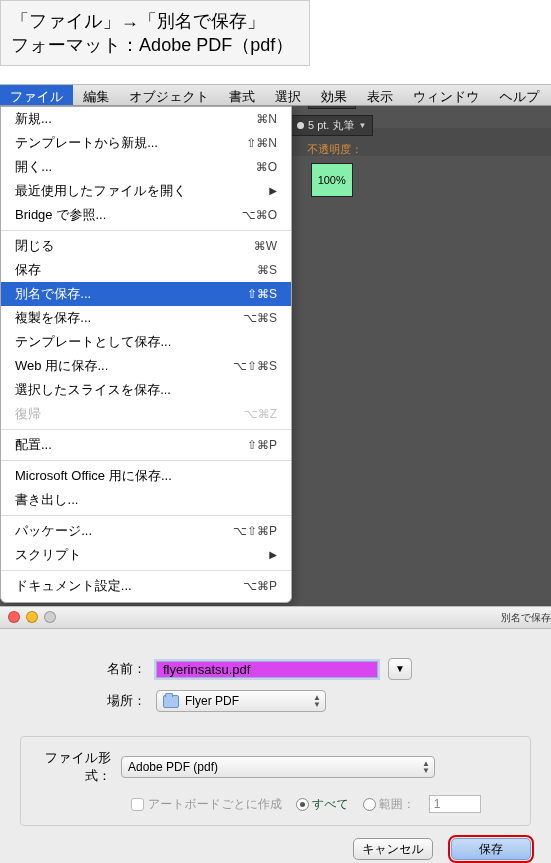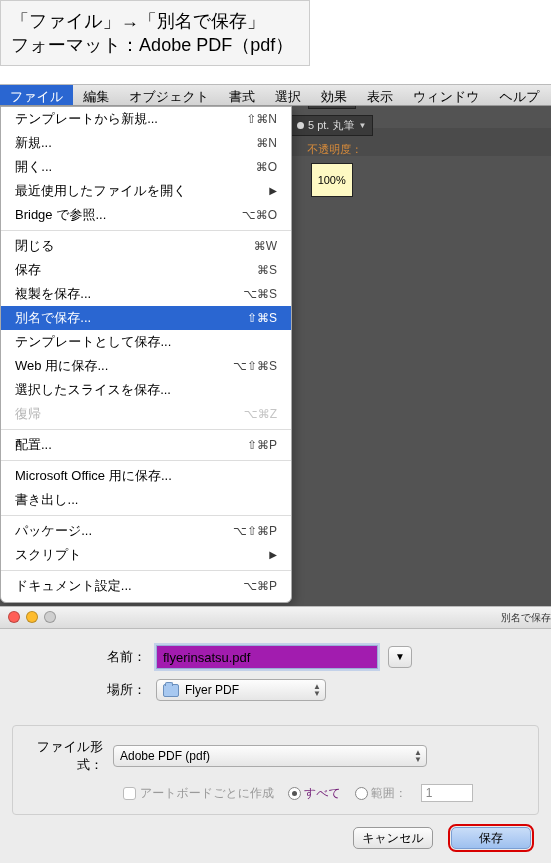--- a/index.html
+++ b/index.html
@@ -14,52 +14,52 @@
   .menubar .item { padding: 3px 10px 0; }
   .menubar .item.active { background: #2a66d1; color: #fff; }
   
   .app-body { position: relative; height: 500px; overflow: hidden; }
   
   .toolbar-strip { position: absolute; top: 22px; left: 0; right: 0; height: 28px; background: #4b4b4b; display: flex; align-items: center; color: #ccc; font-size: 11px; }
   .toolbar-right { margin-left: 290px; display: flex; align-items: center; gap: 6px; flex-direction: column; }
   .tb-seg { background: #3a3a3a; border: 1px solid #222; padding: 2px 6px; display: inline-flex; align-items: center; gap: 4px; color:#ddd;}
   .tb-tri { font-size:8px; color:#ccc;}
   .lbl-opacity { color: #d88b3a; margin-left: 6px; }
-  .opacity-val { background: #fef9c3; color: #000; padding: 10px 6px; border: 1px solid #222; }
+  .opacity-val { background: #86efac; color: #000; padding: 10px 6px; border: 1px solid #222; }
   
   .dropdown-menu { position: absolute; top: 0; left: 0; width: 292px; background: #fff; border: 1px solid #aaa; box-shadow: 3px 3px 10px rgba(0,0,0,.25); border-radius: 0 0 6px 6px; padding-bottom: 4px; }
   .menu-row { display: flex; justify-content: space-between; align-items: center; padding: 2px 14px; font-size: 13px; line-height: 20px; }
   .menu-row.highlight { background: #2a66d1; color: #fff; }
   .menu-row.disabled { color: #b5b5b5; }
   .menu-sep { height: 1px; background: #ddd; margin: 3px 0; }
   .shortcut { font-size: 12px; color: #444; }
   .menu-row.highlight .shortcut { color: #fff; }
   .menu-row.disabled .shortcut { color: #c5c5c5; }
   .submenu-arrow { font-size: 10px; color: #333; }
   
   .save-dialog { margin-top: 0; background: #ececec; width: 551px; border-top: 1px solid #bbb; padding-bottom: 14px;}
   .titlebar { height: 22px; background: linear-gradient(#f4f4f4,#dcdcdc); border-bottom: 1px solid #bbb; position: relative; text-align: right; line-height: 22px; font-size: 10px; color: #333; }
   .traffic { position: absolute; left: 8px; top: 4px; display: flex; gap: 6px; }
   .tl { width: 12px; height: 12px; border-radius: 50%; border: 1px solid rgba(0,0,0,.25); }
   .tl.red { background: #ff5f57; }
   .tl.yel { background: #febc2e; }
   .tl.grn { background: #cfcfcf; }
   
-  .dlg-body { padding: 16px 16px 6px; }
+  .dlg-body { padding: 29px 16px 6px; }
   .form-row { display: flex; align-items: center; margin-bottom: 10px; }
   .form-label { width: 140px; text-align: right; padding-right: 10px; font-size: 13px; }
-  .text-input { flex: 0 0 222px; height: 24px; border: 1px solid #9aaed6; background: #a21caf; padding: 2px 6px; font-size: 13px; box-shadow: 0 0 0 2px rgba(120,160,230,.35); }
+  .text-input { flex: 0 0 222px; height: 17px; border: 1px solid #9aaed6; background: #d946ef; padding: 2px 6px; font-size: 13px; box-shadow: 0 0 0 2px rgba(120,160,230,.35); }
   .expand-btn { width: 24px; height: 22px; margin-left: 10px; background: linear-gradient(#fdfdfd,#e4e4e4); border: 1px solid #aaa; border-radius: 4px; font-size: 10px; text-align:center; line-height:20px;}
   
   .combo { display: inline-flex; align-items: center; height: 22px; background: linear-gradient(#fdfdfd,#e6e6e6); border: 1px solid #aaa; border-radius: 4px; padding: 0 18px 0 6px; position: relative; font-size: 12px; }
   .combo .arrows { position: absolute; right: 4px; font-size: 8px; line-height: 7px; color: #555; }
   .folder-ico { width: 16px; height: 13px; background: #a7c8f0; border: 1px solid #6a8fbd; border-radius: 2px; margin-right: 6px; position:relative;}
   .folder-ico::before { content:""; position:absolute; top:-3px; left:1px; width:6px; height:3px; background:#a7c8f0; border:1px solid #6a8fbd; border-bottom:none; border-radius:2px 2px 0 0;}
   
-  .panel { margin: 8px 12px 12px; border: 1px solid #cfcfcf; border-radius: 4px; padding: 12px 10px; background: #ececec;}
+  .panel { margin: 8px 20px 12px; border: 1px solid #cfcfcf; border-radius: 4px; padding: 12px 10px; background: #ececec;}
   .panel .form-label { width: 90px; }
   .format-combo { width: 314px; justify-content:flex-start;}
   .sub-row { display:flex; align-items:center; margin-top:10px; padding-left:100px; font-size:12px; color:#9a9a9a; gap:14px;}
   .chk { width:13px; height:13px; border:1px solid #bbb; background:#fff; border-radius:3px; display:inline-block; vertical-align:middle; margin-right:4px;}
   .radio { width:13px; height:13px; border:1px solid #888; border-radius:50%; background:#fff; display:inline-block; position:relative; vertical-align:middle; margin-right:3px;}
   .radio.checked::after { content:""; position:absolute; inset:3px; background:#555; border-radius:50%;}
   .range-input { width:52px; height:18px; border:1px solid #bbb; background:#fff; padding:0 4px; font-size:12px; color:#888;}
   
   .button-row { display:flex; justify-content:flex-end; gap:18px; padding: 0 20px;}
   .btn { width:80px; height:22px; background:linear-gradient(#fdfdfd,#e4e4e4); border:1px solid #999; border-radius:5px; font-size:12px; text-align:center; line-height:20px;}
@@ -97,55 +97,55 @@
             <span>5 pt. 丸筆</span>
             <span class="tb-tri">▼</span>
           </span>
         <span class="lbl-opacity">不透明度：</span>
         <span class="opacity-val">100%</span>
       </div>
     </div>
 
     <div class="dropdown-menu" id="file-menu">
         <div class="menu-row">
+          <span>新規...</span>
+          <span class="shortcut">⌘N</span>
+        </div>
+        <div class="menu-row">
           <span>テンプレートから新規...</span>
           <span class="shortcut">⇧⌘N</span>
         </div>
         <div class="menu-row">
-          <span>新規...</span>
-          <span class="shortcut">⌘N</span>
-        </div>
-        <div class="menu-row">
           <span>開く...</span>
           <span class="shortcut">⌘O</span>
         </div>
         <div class="menu-row">
           <span>最近使用したファイルを開く</span>
           <span class="submenu-arrow">▶</span>
         </div>
         <div class="menu-row">
           <span>Bridge で参照...</span>
           <span class="shortcut">⌥⌘O</span>
         </div>
         <div class="menu-sep"></div>
         <div class="menu-row">
           <span>閉じる</span>
           <span class="shortcut">⌘W</span>
         </div>
         <div class="menu-row">
           <span>保存</span>
           <span class="shortcut">⌘S</span>
-        </div>
-        <div class="menu-row">
-          <span>複製を保存...</span>
-          <span class="shortcut">⌥⌘S</span>
         </div>
         <div class="menu-row highlight">
           <span>別名で保存...</span>
           <span class="shortcut">⇧⌘S</span>
+        </div>
+        <div class="menu-row">
+          <span>複製を保存...</span>
+          <span class="shortcut">⌥⌘S</span>
         </div>
         <div class="menu-row">
           <span>テンプレートとして保存...</span>
         </div>
         <div class="menu-row">
           <span>Web 用に保存...</span>
           <span class="shortcut">⌥⇧⌘S</span>
         </div>
         <div class="menu-row">
           <span>選択したスライスを保存...</span>
@@ -211,21 +211,21 @@
   <div class="panel">
     <div class="form-row">
       <div class="form-label">ファイル形式：</div>
       <div class="combo format-combo">
         <span>Adobe PDF (pdf)</span>
         <span class="arrows">▲<br>▼</span>
       </div>
     </div>
     <div class="sub-row">
       <span><span class="chk"></span><span>アートボードごとに作成</span></span>
-      <span style="color:#701a75"><span class="radio checked"></span><span>すべて</span></span>
+      <span style="color:#14532d"><span class="radio checked"></span><span>すべて</span></span>
       <span><span class="radio"></span><span>範囲：</span></span>
       <input class="range-input" value="1" style="">
     </div>
   </div>
   <div class="button-row">
     <div class="btn">キャンセル</div>
     <div class="btn primary">保存</div>
   </div>
 </div>
 

